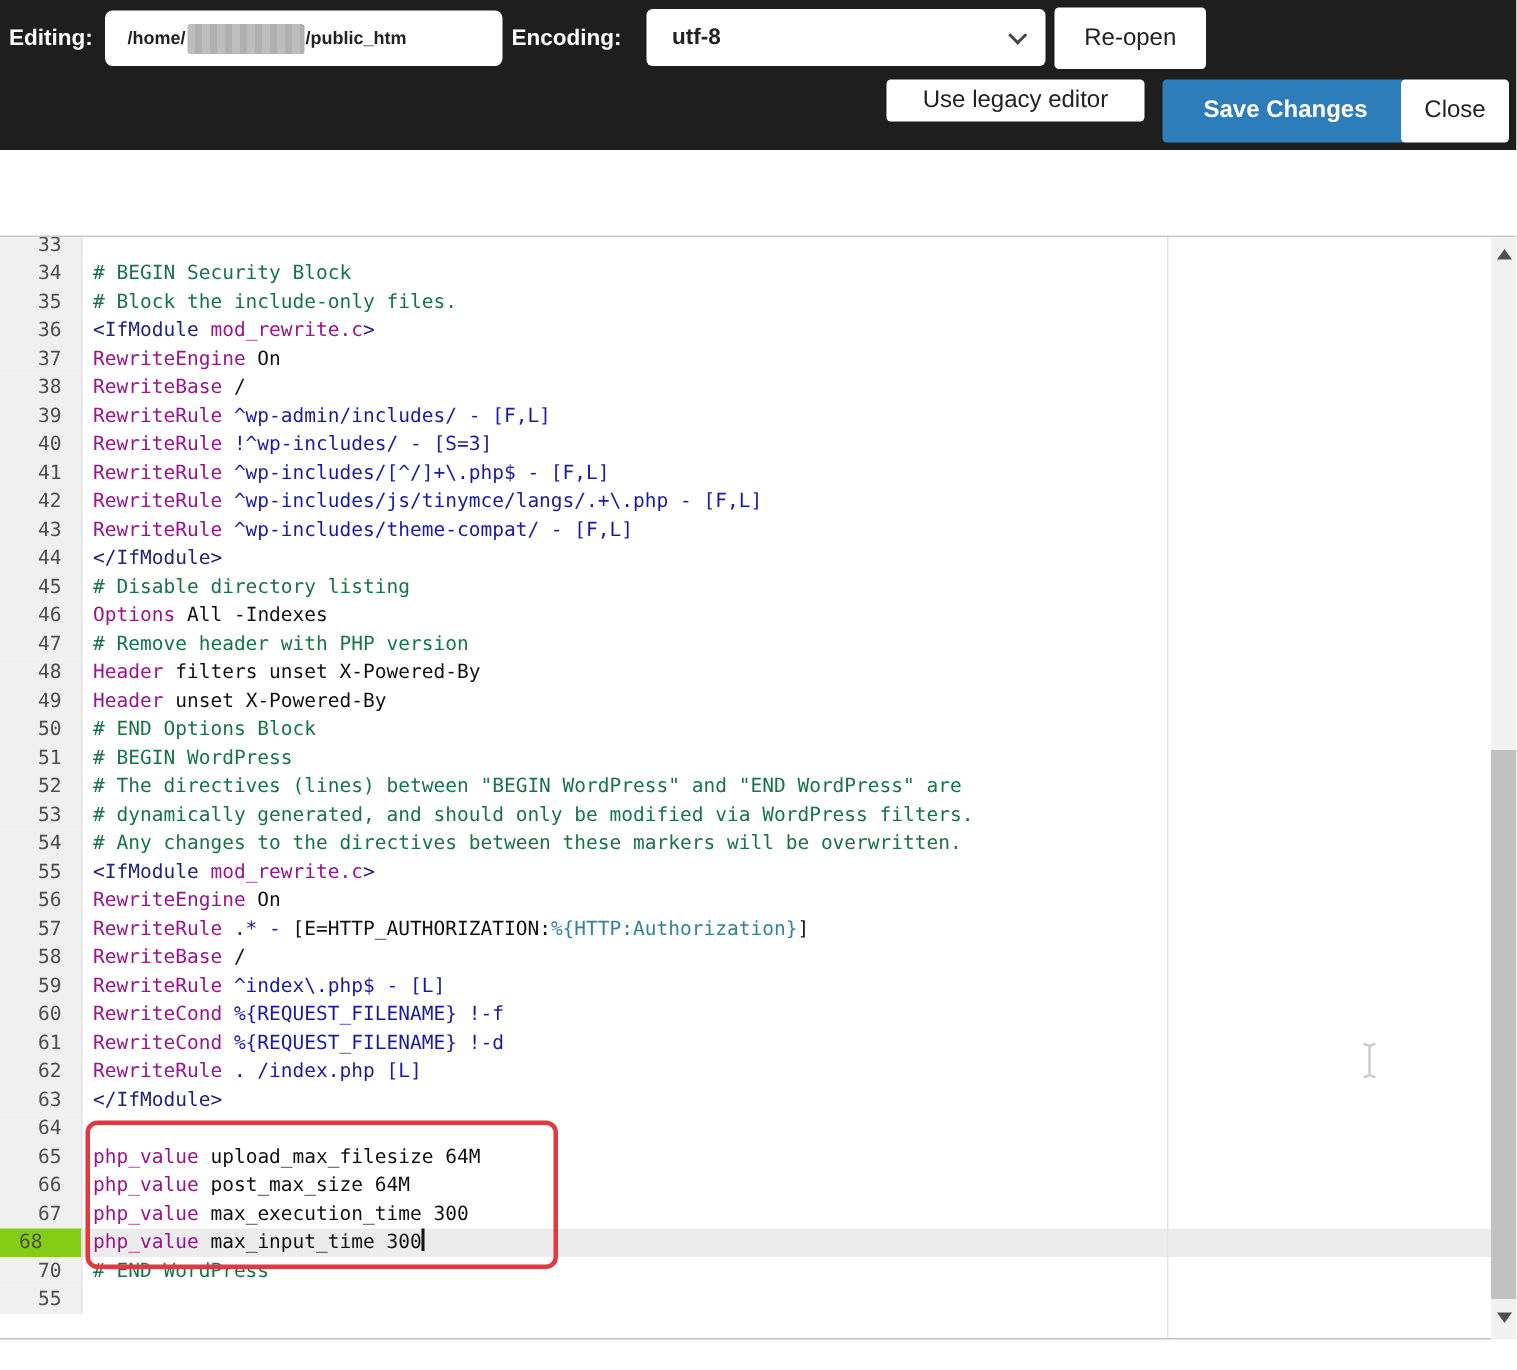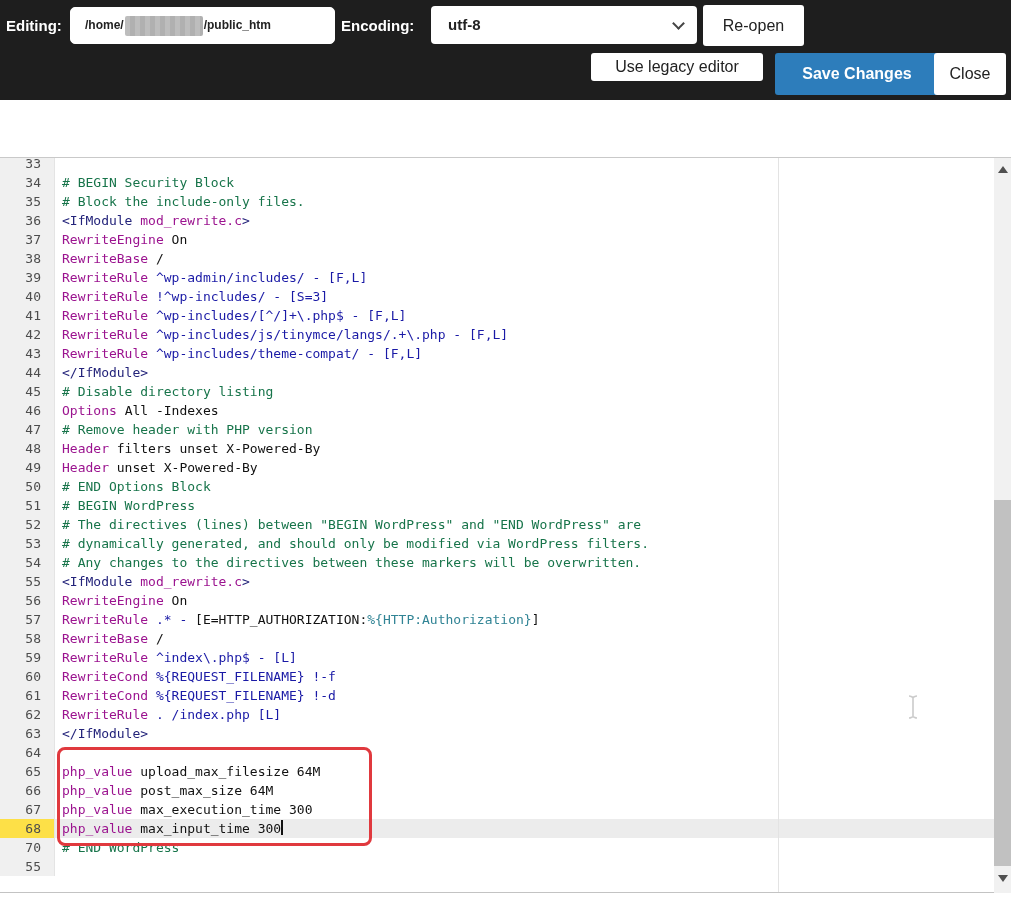--- a/index.html
+++ b/index.html
@@ -25,21 +25,21 @@
   .tsel .chev { border-color:#555; width:8px; height:8px; top:12px; }
   .uglyph { font-size:21px; line-height:1; color:#222; }
   .term-glyph { font-family:"DejaVu Sans Mono", monospace; font-weight:bold; font-size:14px; color:#222; letter-spacing:1px; }
 
   
   .editor { position:absolute; left:0; top:158px; width:994px; height:735px; overflow:hidden; background:#fff; border-bottom:1px solid #c3c3c3;padding-left:32px; }
   .lines { position:absolute; left:0; top:-4px; width:994px; font-family:"DejaVu Sans Mono", monospace; font-size:13px; }
   .row { display:flex; height:19px; line-height:19px; }
   .gut { width:55px; flex:0 0 55px; background:#f0f0f0; color:#4d4d4d; text-align:right; padding-right:13px; border-right:1px solid #e4e4e4; }
   .codecell { flex:1; padding-left:7px; white-space:pre; color:#111; }
-  .row.active .gut { background:#fde047; }
+  .row.active .gut { background:#84cc16;text-align:center; }
   .row.active .codecell { background:#ececec; }
   .tok-k { color:#9b138f; }   
   .tok-c { color:#17744a; }   
   .tok-s { color:#1a1aa6; }   
   .tok-t { color:#23237a; }   
   .tok-v { color:#318495; }   
   .tok-p { color:#111; }      
   .caret { display:inline-block; width:2px; height:15px; background:#111; vertical-align:-2px; }
 
   .ruler { position:absolute; left:778px; top:0; width:1px; height:735px; background:#e3e3e3; }

